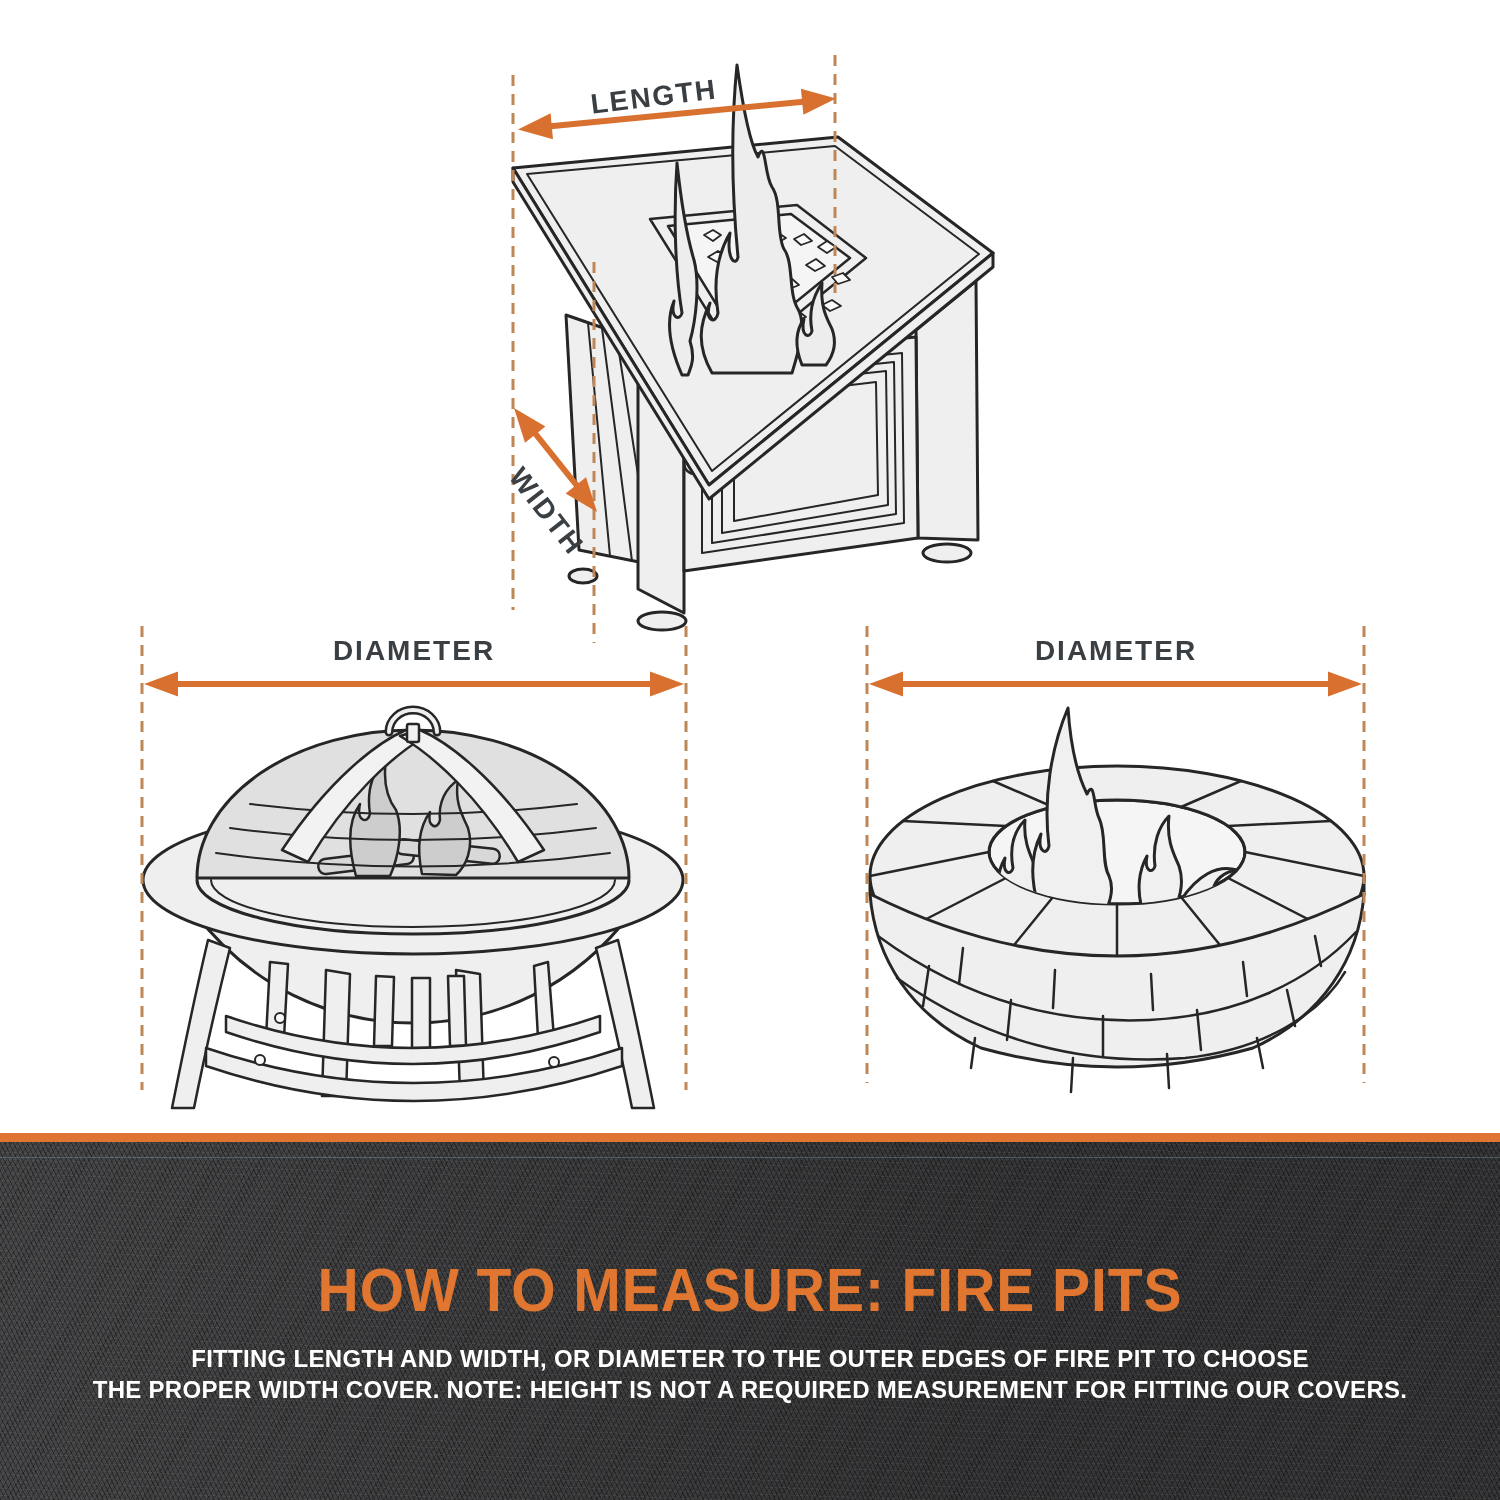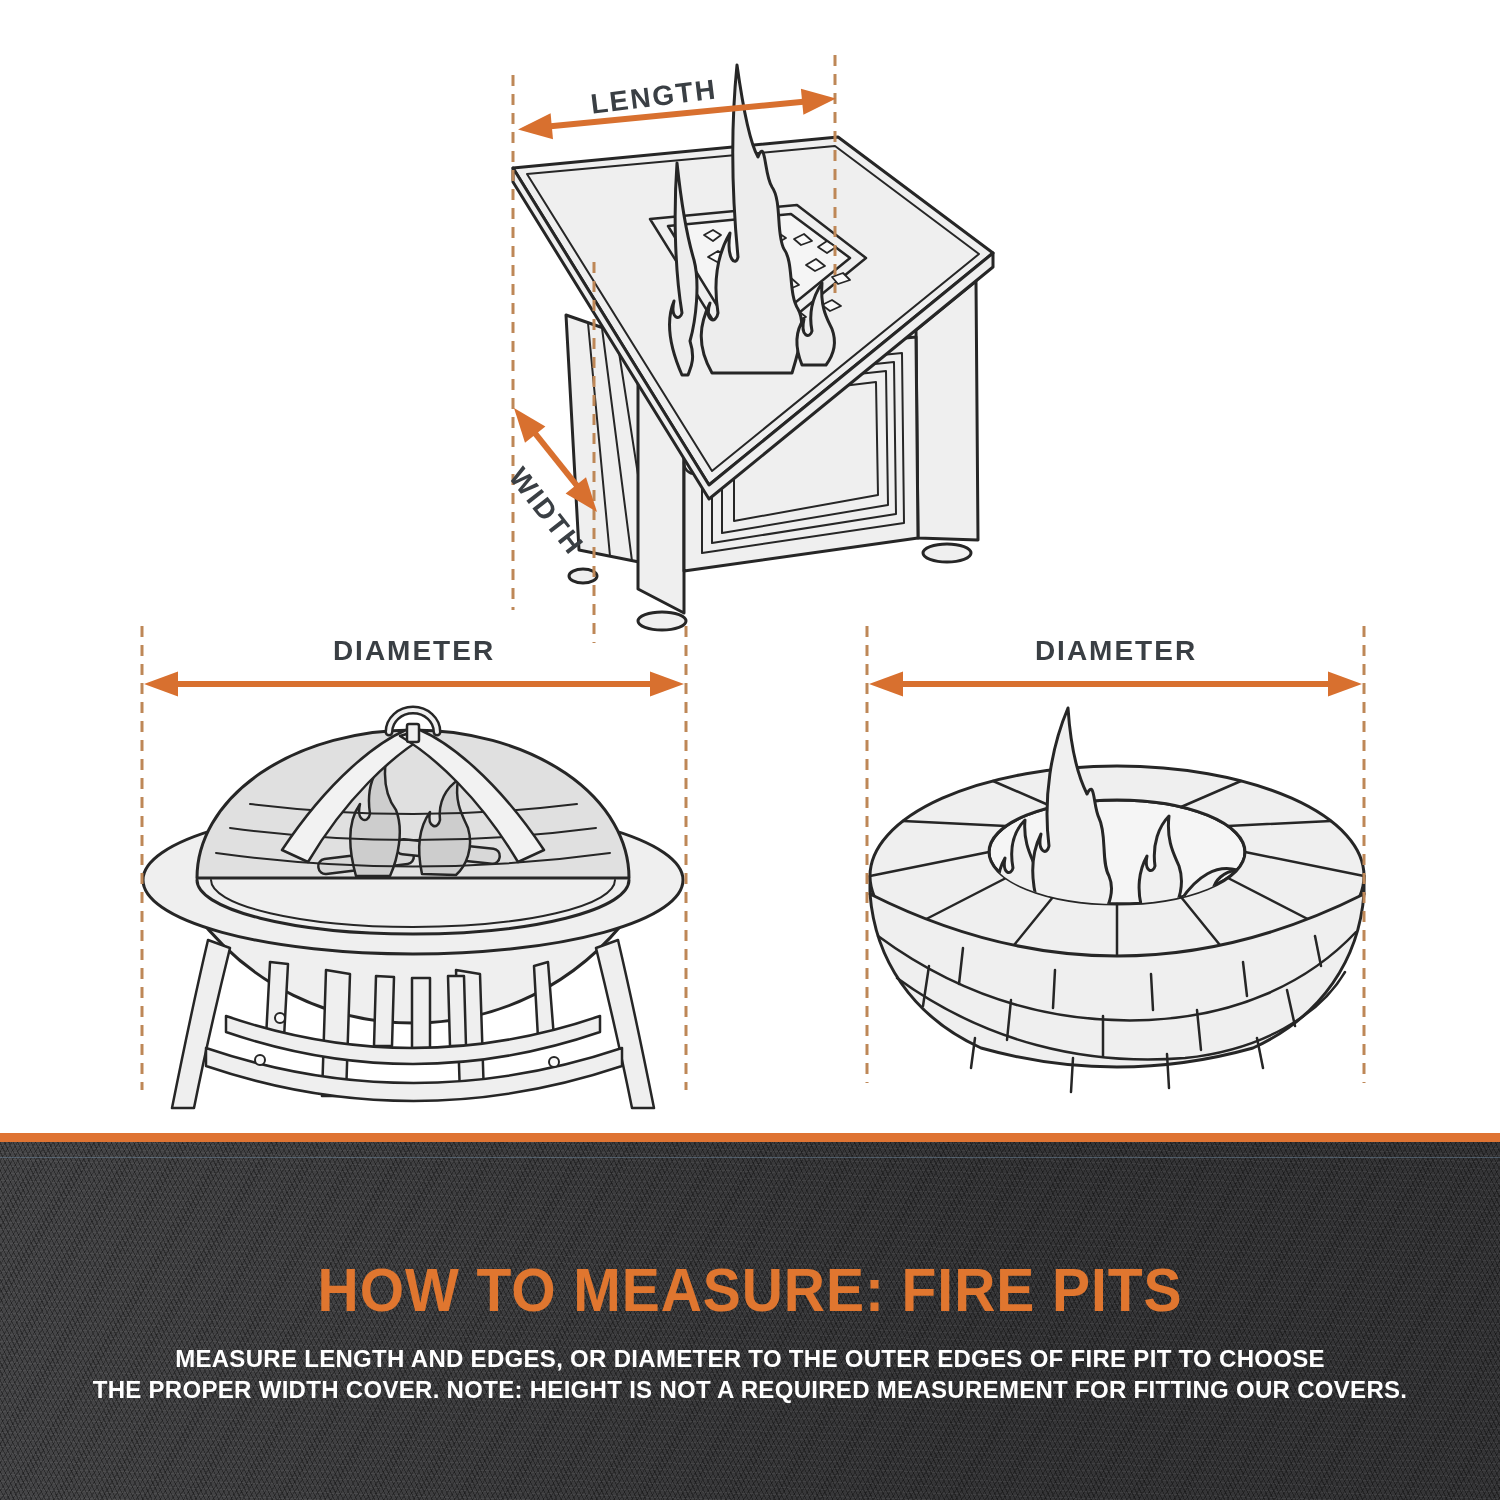--- a/index.html
+++ b/index.html
@@ -265,19 +265,19 @@
     </g>
     <text class="measure-label" x="271" y="42" text-anchor="middle">DIAMETER</text>
   </svg>
 
   <div class="banner">
     <div class="banner-stripe"></div>
     <div class="banner-fabric">
       <div class="banner-divider"></div>
       <div class="banner-title">HOW TO MEASURE: FIRE PITS</div>
       <div class="banner-body">
-        <div>MEASURE LENGTH AND EDGES, OR DIAMETER TO THE OUTER EDGES OF FIRE PIT TO CHOOSE</div>
+        <div>FITTING LENGTH AND WIDTH, OR DIAMETER TO THE OUTER EDGES OF FIRE PIT TO CHOOSE</div>
         <div>THE PROPER WIDTH COVER. NOTE: HEIGHT IS NOT A REQUIRED MEASUREMENT FOR FITTING OUR COVERS.</div>
       </div>
     </div>
   </div>
 
 </div>
 
 </body></html>

